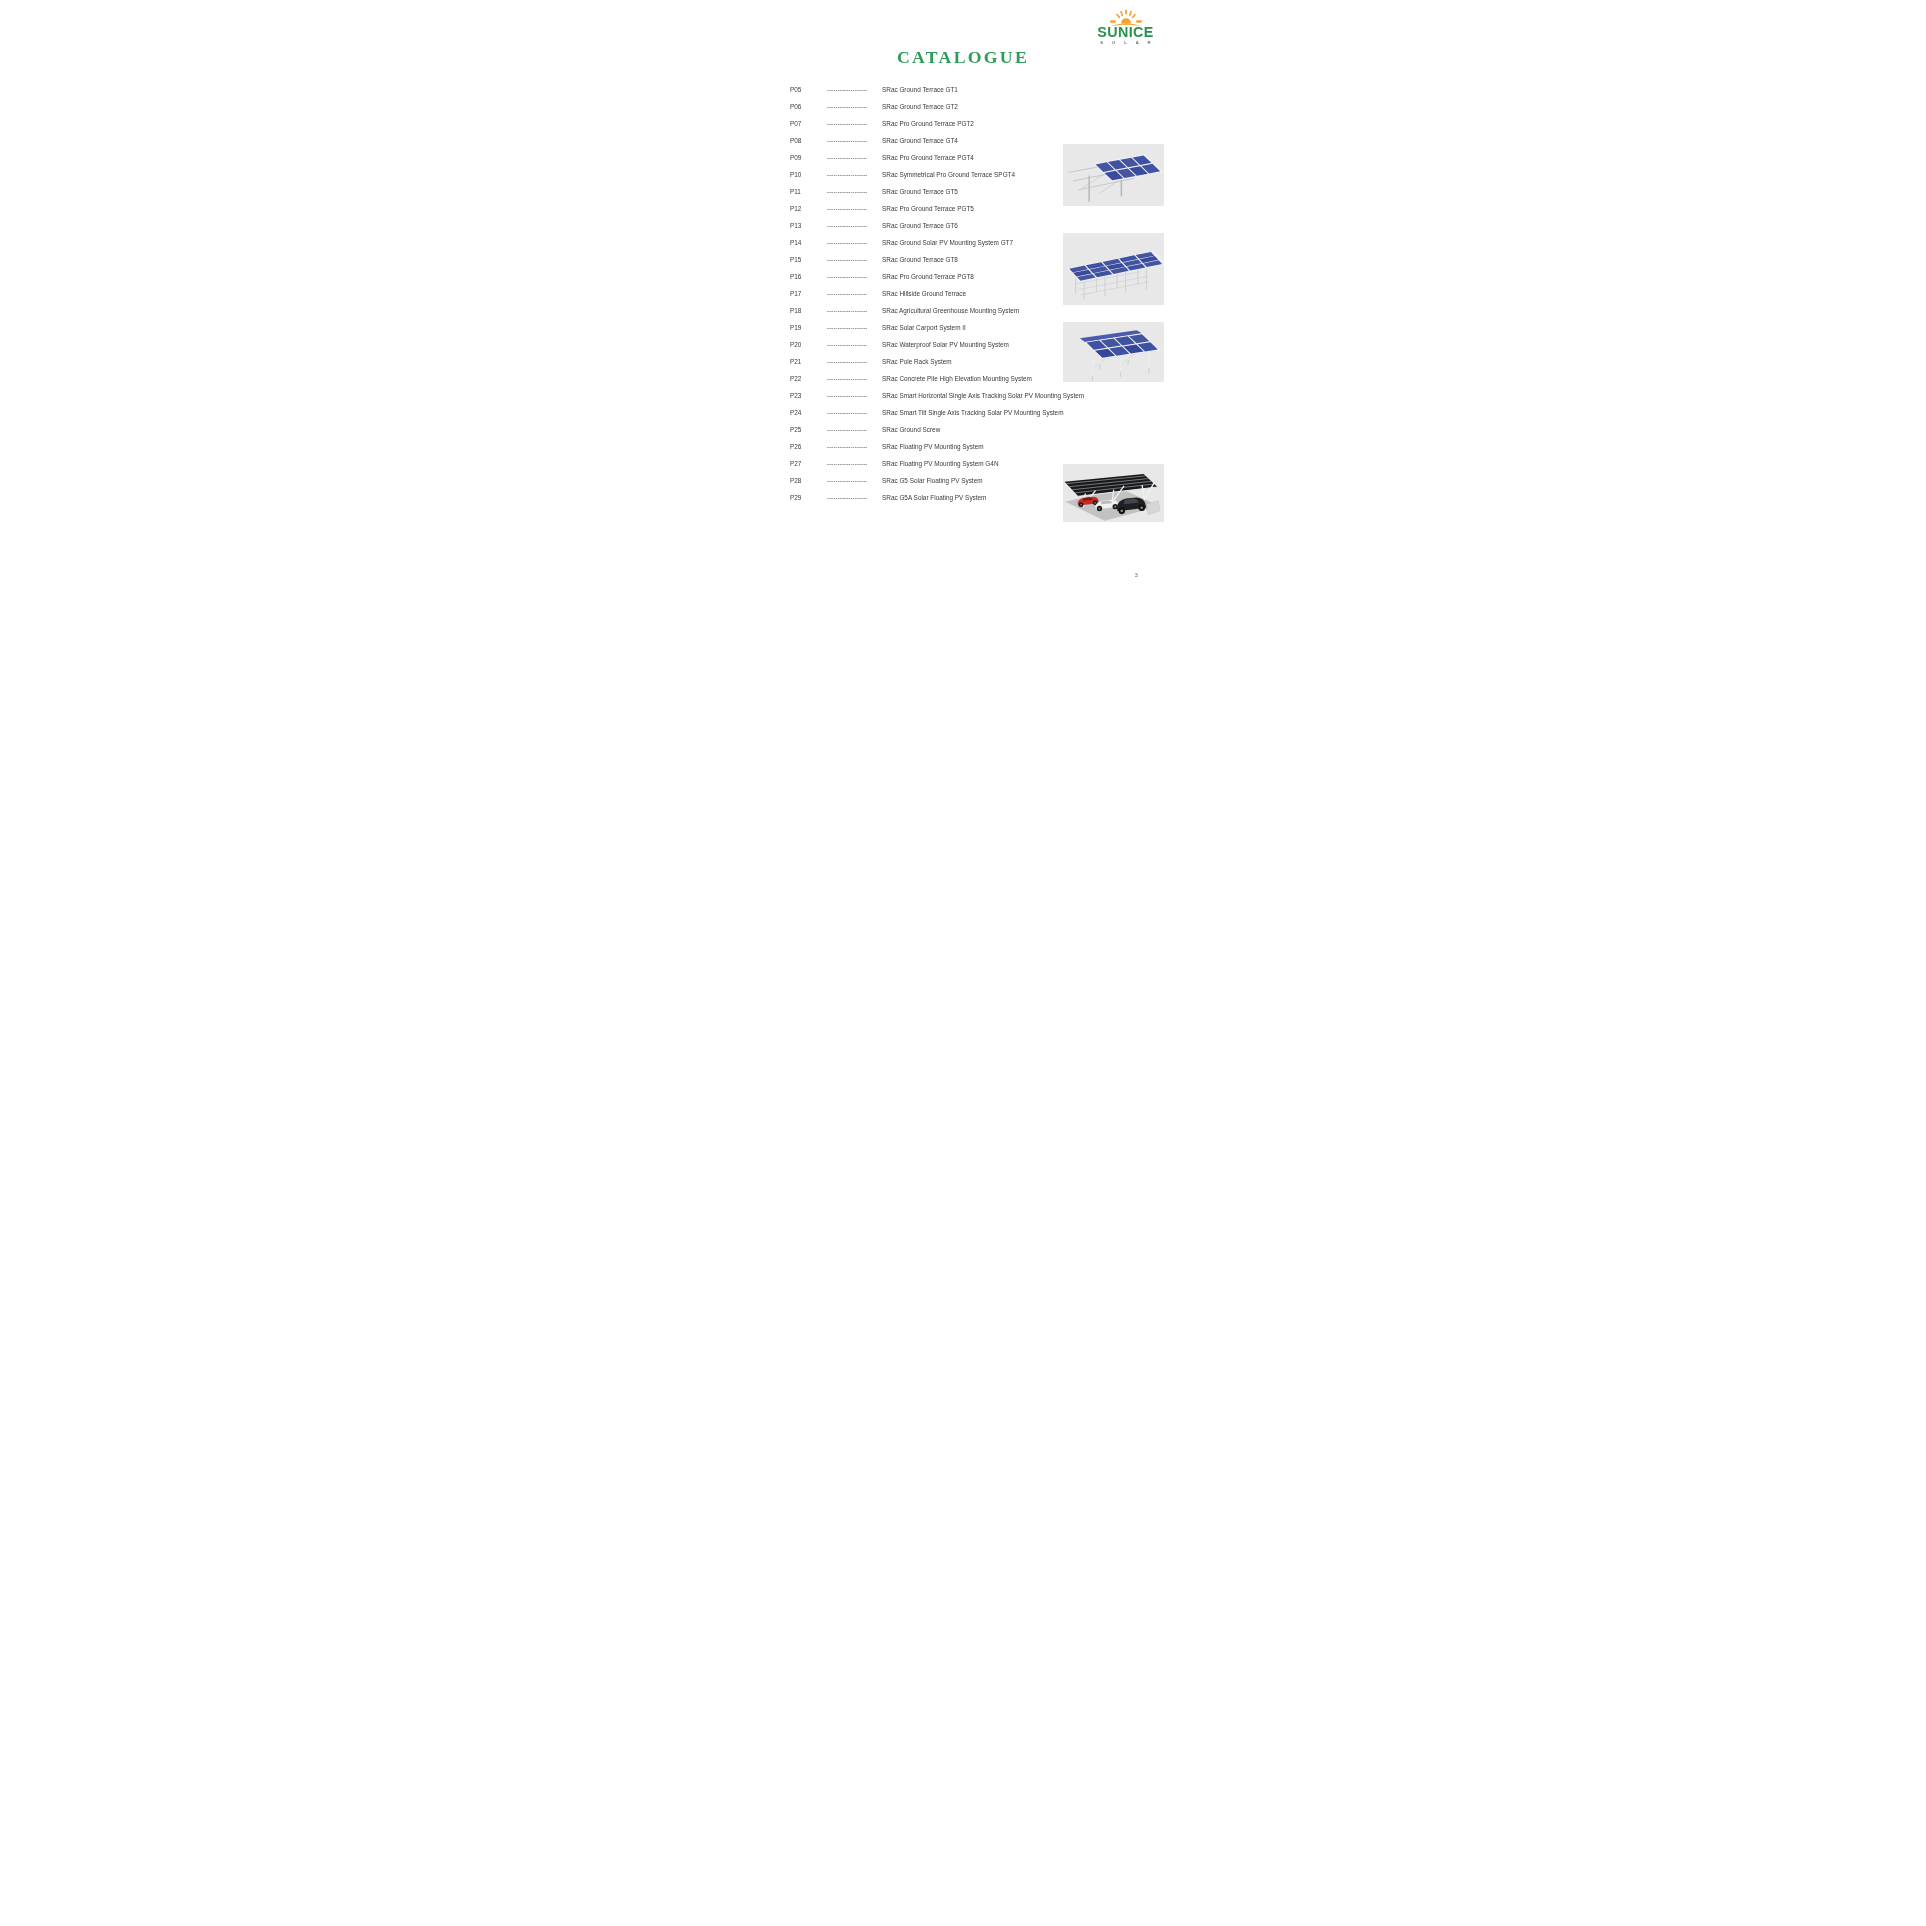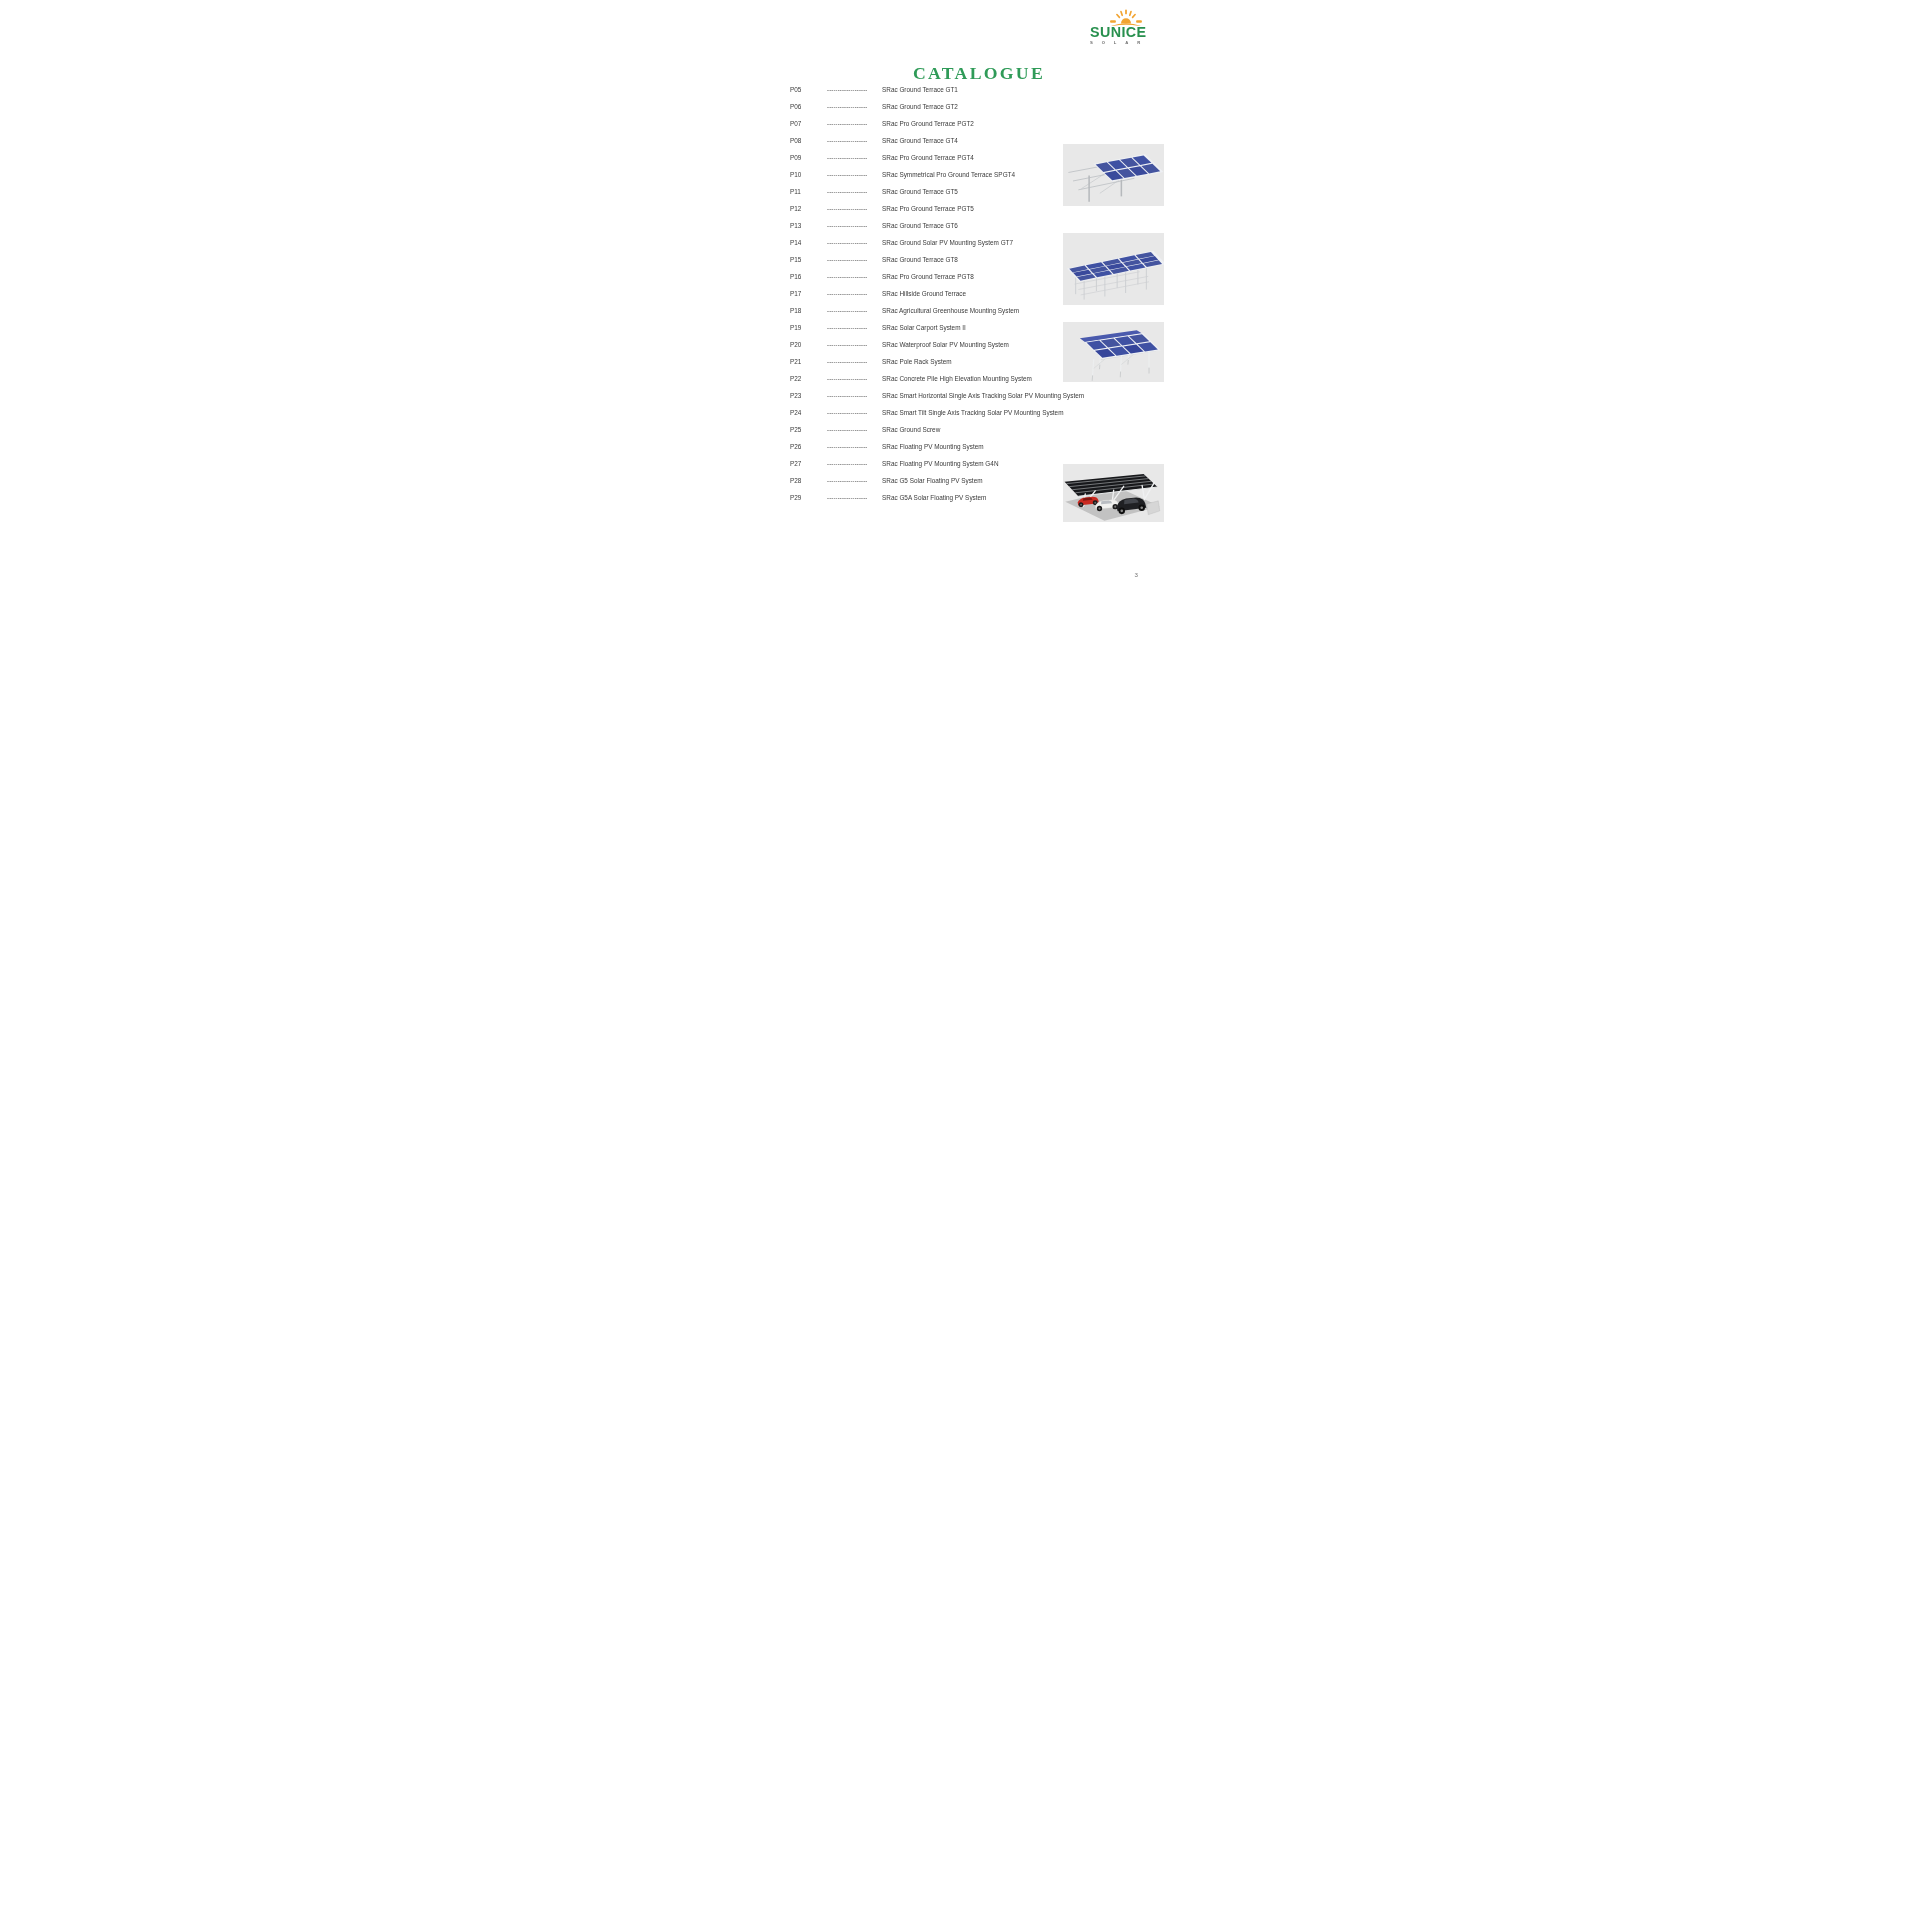--- a/index.html
+++ b/index.html
@@ -6,34 +6,34 @@
   .page{
     position:relative;
     width:416px;height:601px;
     margin:0 auto;
     background:#ffffff;
     font-family:"Liberation Sans", sans-serif;
     overflow:hidden;
   }
 
   
-  .logo{position:absolute;top:8.5px;right:10px;width:71px;}
+  .logo{position:absolute;top:8.5px;right:10px;width:71px;text-align:center;}
   .logo .sun{display:block;margin:0 auto -0.8px auto;width:58px;height:17.7px;}
   .brand{
     font-size:14.3px;font-weight:bold;color:#28904e;
     letter-spacing:0.4px;line-height:1;
   }
   .brand-sub{
     margin-top:1.5px;font-size:4.2px;font-weight:bold;color:#6e6e6e;
     letter-spacing:8.9px;margin-right:-8.9px;line-height:1;
   }
 
   
   .title{
-    position:absolute;top:49px;left:0;width:100%;margin:16px;
+    position:absolute;top:49px;left:0;width:100%;margin:0;
     text-align:center;
     font-family:"Liberation Serif","DejaVu Serif",serif;
     font-weight:bold;font-size:17.7px;color:#2f9b58;
     letter-spacing:2.3px;line-height:1;
   }
 
   
   .toc{position:absolute;left:35px;top:81px;width:281px;}
   .row{display:flex;align-items:center;height:17px;font-size:6.4px;color:#3a3a3a;}
   .row .pg{width:37px;flex:none;}

